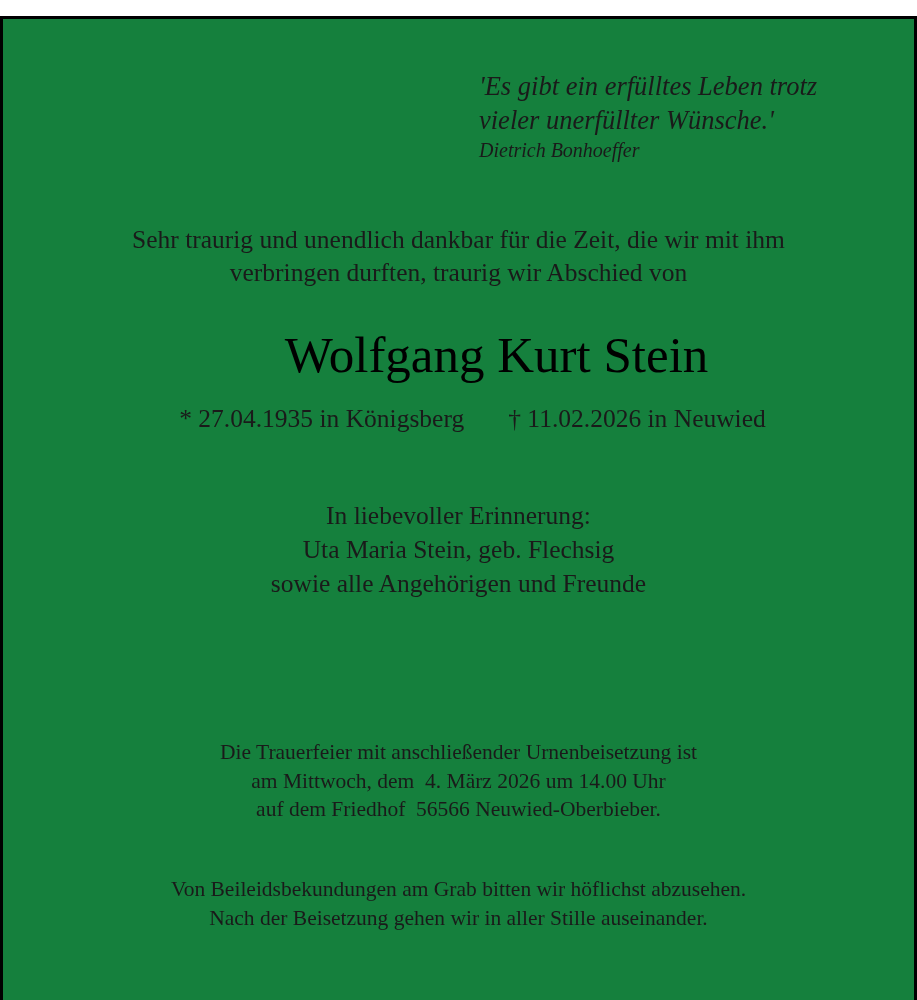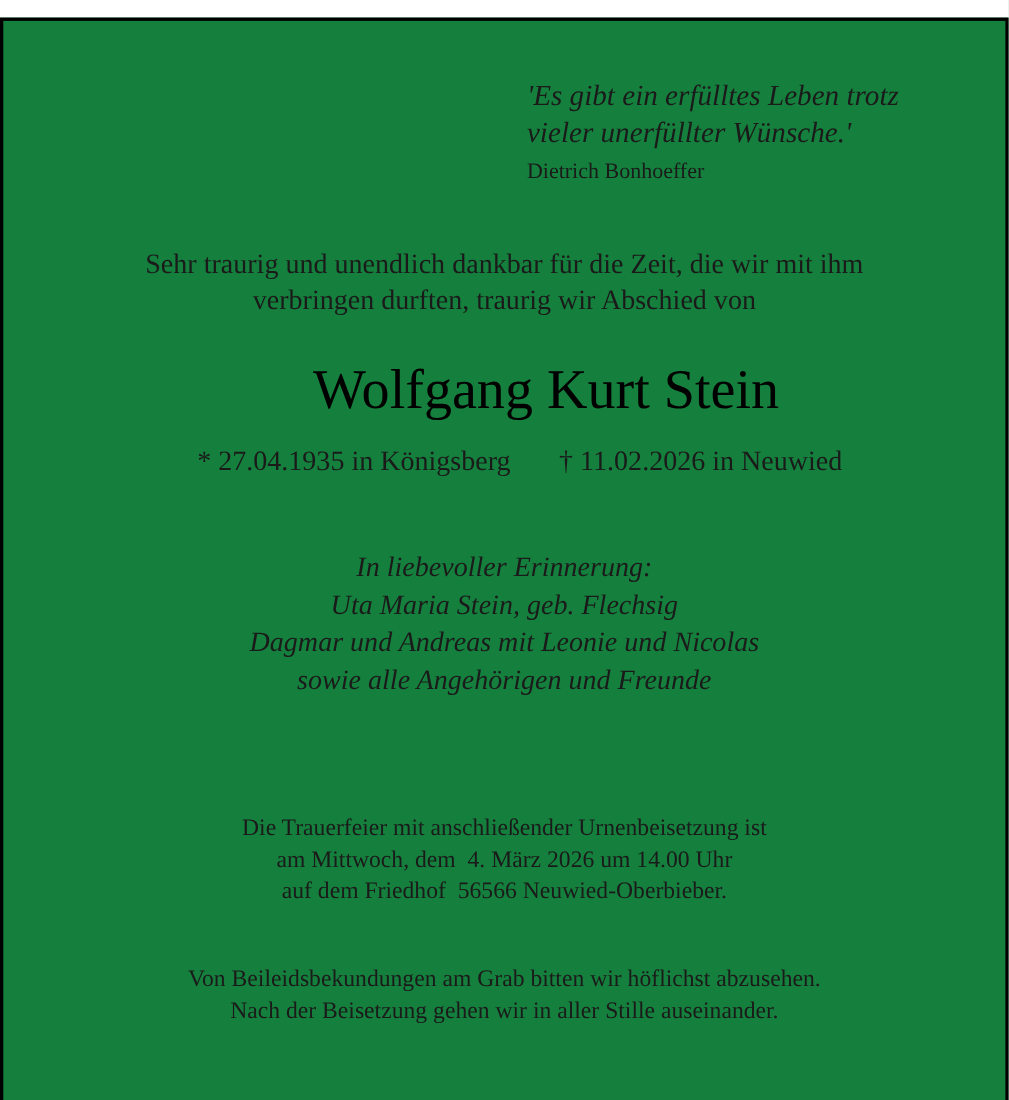--- a/index.html
+++ b/index.html
@@ -5,27 +5,27 @@
   html, body { margin: 0; padding: 0; background: #ffffff; }
   body { width: 917px; height: 1000px; position: relative; overflow: hidden; }
   .frame {
     position: absolute; left: 0; top: 16px; width: 917px; height: 1000px;
     box-sizing: border-box; border: 3px solid #000000; background: #15803d;
     font-family: "Liberation Serif", "DejaVu Serif", serif; color: #1a1a1a;
   }
   .abs { position: absolute; }
   .quote { left: 476px; top: 50px; width: 420px; }
   .quote .q { font-style: italic; font-size: 26.5px; line-height: 34px; color: #1a1a1a; white-space: nowrap; }
-  .quote .author { font-size: 20px; line-height: 26px; color: #1a1a1a; margin-top: 6px; }
+  .quote .author { font-size: 20px; line-height: 26px; color: #1a1a1a; margin-top: 0px; font-style: italic; }
   .center { left: 0; width: 911px; text-align: center; }
   .intro { top: 204px; font-size: 25.5px; line-height: 33px; }
   .name { top: 303px; font-size: 51px; line-height: 66px; color: #000000; margin-left: 38px; }
   .dates { top: 383px; font-size: 25.5px; line-height: 34px; padding-left: 14px; }
   .dates .sep { display: inline-block; width: 44px; }
-  .mourners { top: 480px; font-size: 25.5px; line-height: 34px; font-style: italic; }
+  .mourners { top: 480px; font-size: 25.5px; line-height: 34px; }
   .service { top: 719px; font-size: 21.5px; line-height: 28.5px; }
   .closing { top: 856px; font-size: 21.5px; line-height: 28.5px; }
   .line { display: block; white-space: nowrap; }
 </style>
 </head>
 <body>
 
 <div class="frame">
 
   <div class="abs quote">
@@ -41,21 +41,20 @@
 
   <div class="abs center name">Wolfgang Kurt Stein</div>
 
   <div class="abs center dates">
     <span>* 27.04.1935 in Königsberg</span><span class="sep"></span><span>† 11.02.2026 in Neuwied</span>
   </div>
 
   <div class="abs center mourners">
     <span class="line">In liebevoller Erinnerung:</span>
     <span class="line">Uta Maria Stein, geb. Flechsig</span>
-    <span class="line">Dagmar und Andreas mit Leonie und Nicolas</span>
     <span class="line">sowie alle Angehörigen und Freunde</span>
   </div>
 
   <div class="abs center service">
     <span class="line" style="white-space: pre;">Die Trauerfeier mit anschließender Urnenbeisetzung ist</span>
     <span class="line" style="white-space: pre;">am Mittwoch, dem  4. März 2026 um 14.00 Uhr</span>
     <span class="line" style="white-space: pre;">auf dem Friedhof  56566 Neuwied-Oberbieber.</span>
   </div>
 
   <div class="abs center closing">

